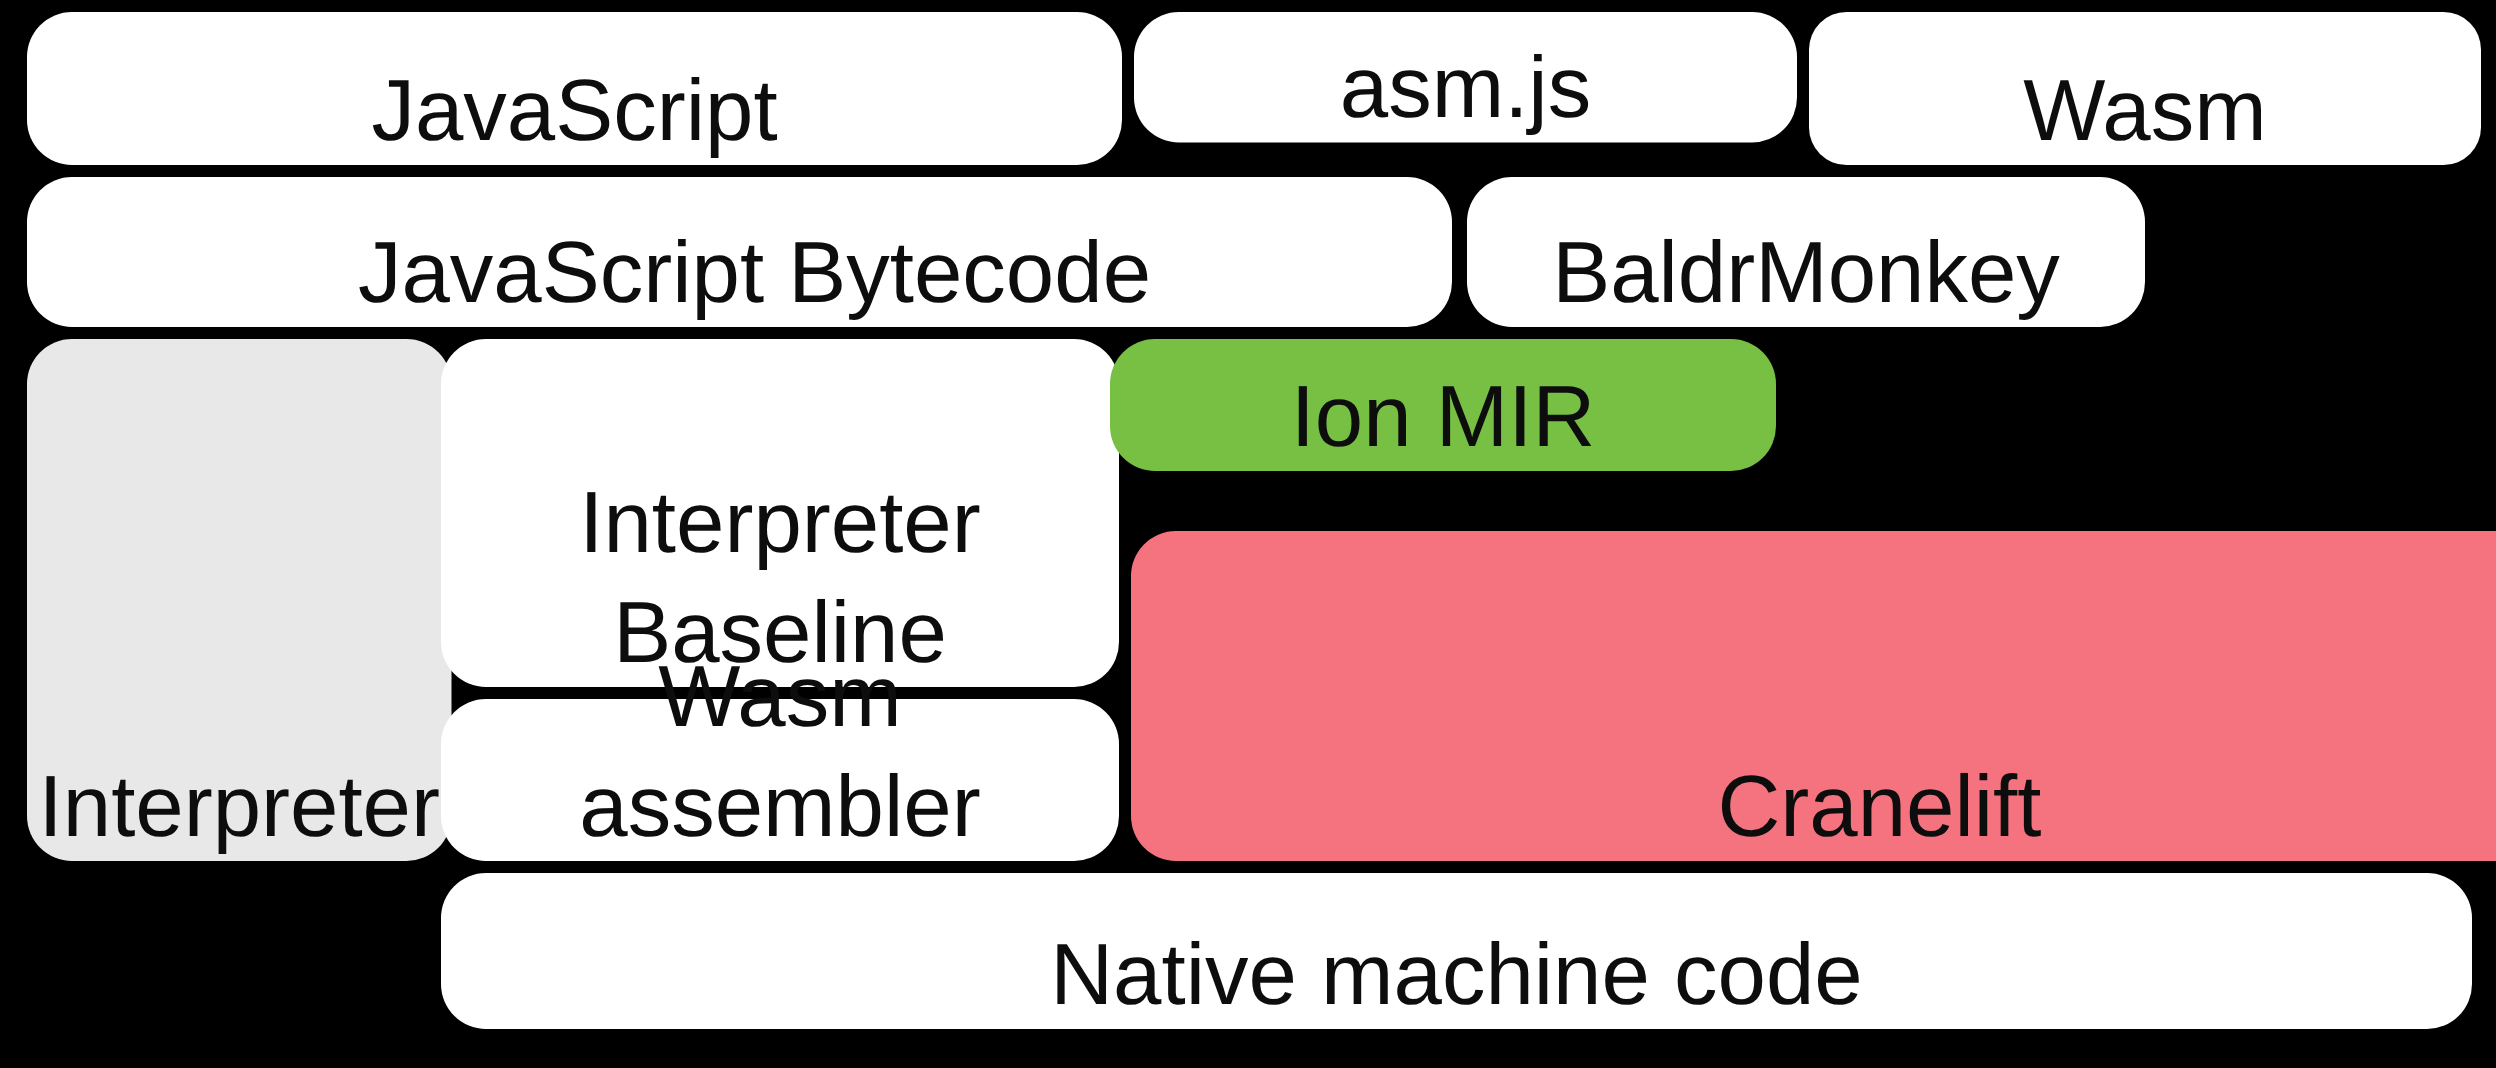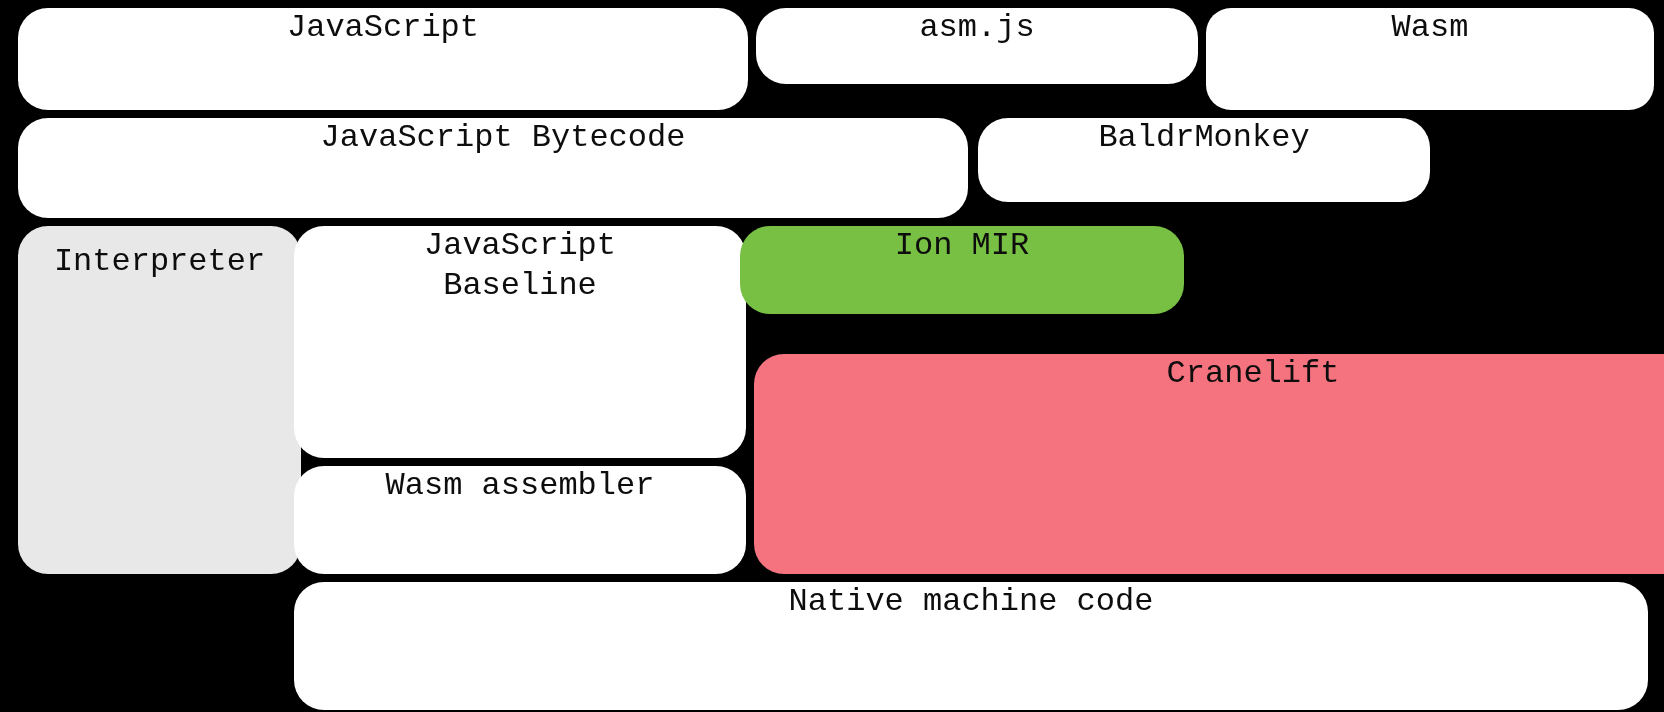--- a/index.html
+++ b/index.html
@@ -14,54 +14,53 @@
     position: relative;
     width: 1664px;
     height: 712px;
     background: #000000;
     overflow: hidden;
   }
   .node {
     position: absolute;
     border-radius: 30px;
     display: flex;
-    align-items: flex-start;
+    align-items: flex-end;
     justify-content: center;
     text-align: center;
     color: #0d0d0d;
-    font-size: 32px;
+    font-size: 58px;
     line-height: 1.25;
     box-sizing: border-box;
     padding: 0 20px;
-    font-family: Liberation Mono, monospace;
   }
   .white { background: #ffffff; }
   .gray  { background: #e8e8e8; }
   .green { background: #77c043; }
   .pink  { background: #f4737f; }
 
   
   .n-javascript { left: 18px;   top: 8px;   width: 730px; height: 102px; }
-  .n-asmjs      { left: 756px;  top: 8px;   width: 442px; height: 76px; }
+  .n-asmjs      { left: 756px;  top: 8px;   width: 442px; height: 87px; }
   .n-wasm       { left: 1206px; top: 8px;   width: 448px; height: 102px; border-radius: 25px; }
 
   
   .n-bytecode    { left: 18px;  top: 118px; width: 950px; height: 100px; padding-left: 40px; }
-  .n-baldrmonkey { left: 978px; top: 118px; width: 452px; height: 84px; }
+  .n-baldrmonkey { left: 978px; top: 118px; width: 452px; height: 100px; }
 
   
-  .n-interpreter { left: 18px;  top: 226px; width: 283px; height: 348px; padding: 16px 8px; }
+  .n-interpreter { left: 18px;  top: 226px; width: 283px; height: 348px; padding: 0 8px; }
   .n-baseline    { left: 294px; top: 226px; width: 452px; height: 232px; }
   .n-baseline span { max-width: 300px; display: inline-block; }
   .n-ionmir      { left: 740px; top: 226px; width: 444px; height: 88px; }
   .n-cranelift   { left: 754px; top: 354px; width: 998px; height: 220px; }
   .n-macroasm    { left: 294px; top: 466px; width: 452px; height: 108px; }
 
   
-  .n-native      { left: 294px; top: 582px; width: 1354px; height: 128px; }
+  .n-native      { left: 294px; top: 582px; width: 1354px; height: 104px; }
 </style>
 </head>
 <body>
 
 <div class="canvas">
 
   <div class="node white n-javascript">
     <span>JavaScript</span>
   </div>
 
@@ -79,21 +78,21 @@
 
   <div class="node white n-baldrmonkey">
     <span>BaldrMonkey</span>
   </div>
 
   <div class="node gray n-interpreter">
     <span>Interpreter</span>
   </div>
 
   <div class="node white n-baseline">
-    <span>JavaScript Baseline</span>
+    <span>Interpreter Baseline</span>
   </div>
 
   <div class="node green n-ionmir">
     <span>Ion MIR</span>
   </div>
 
   <div class="node pink n-cranelift">
     <span>Cranelift</span>
   </div>
 

